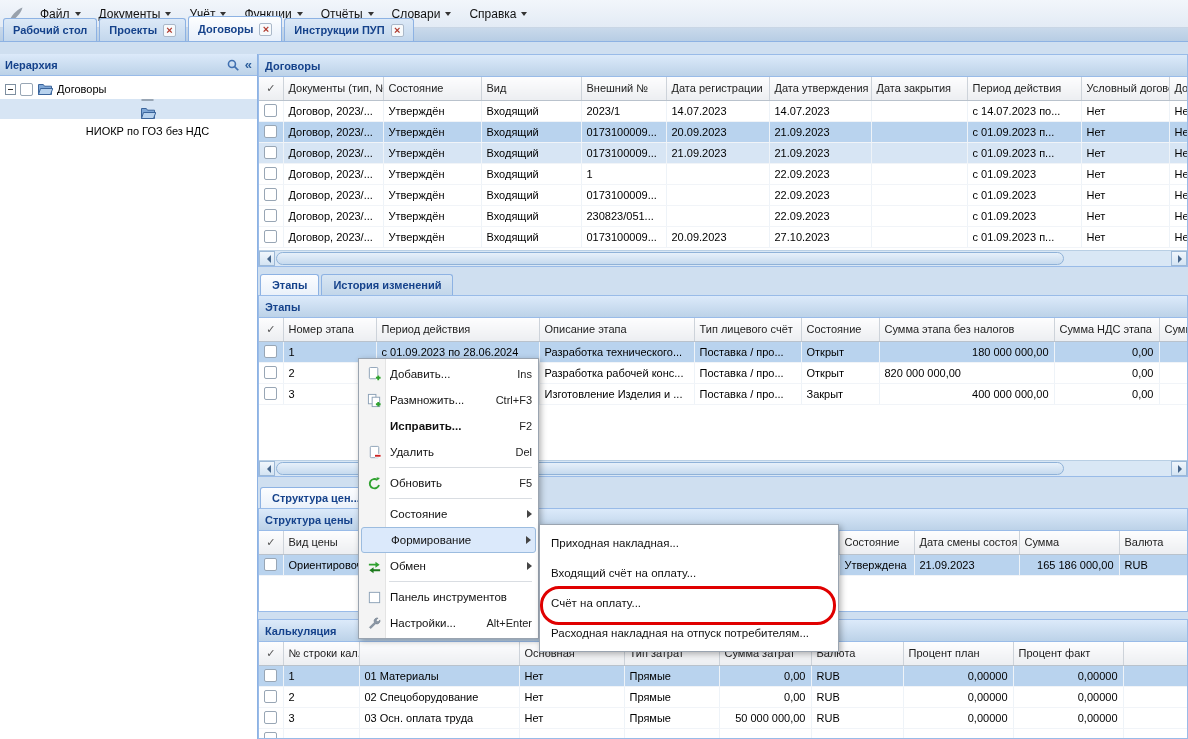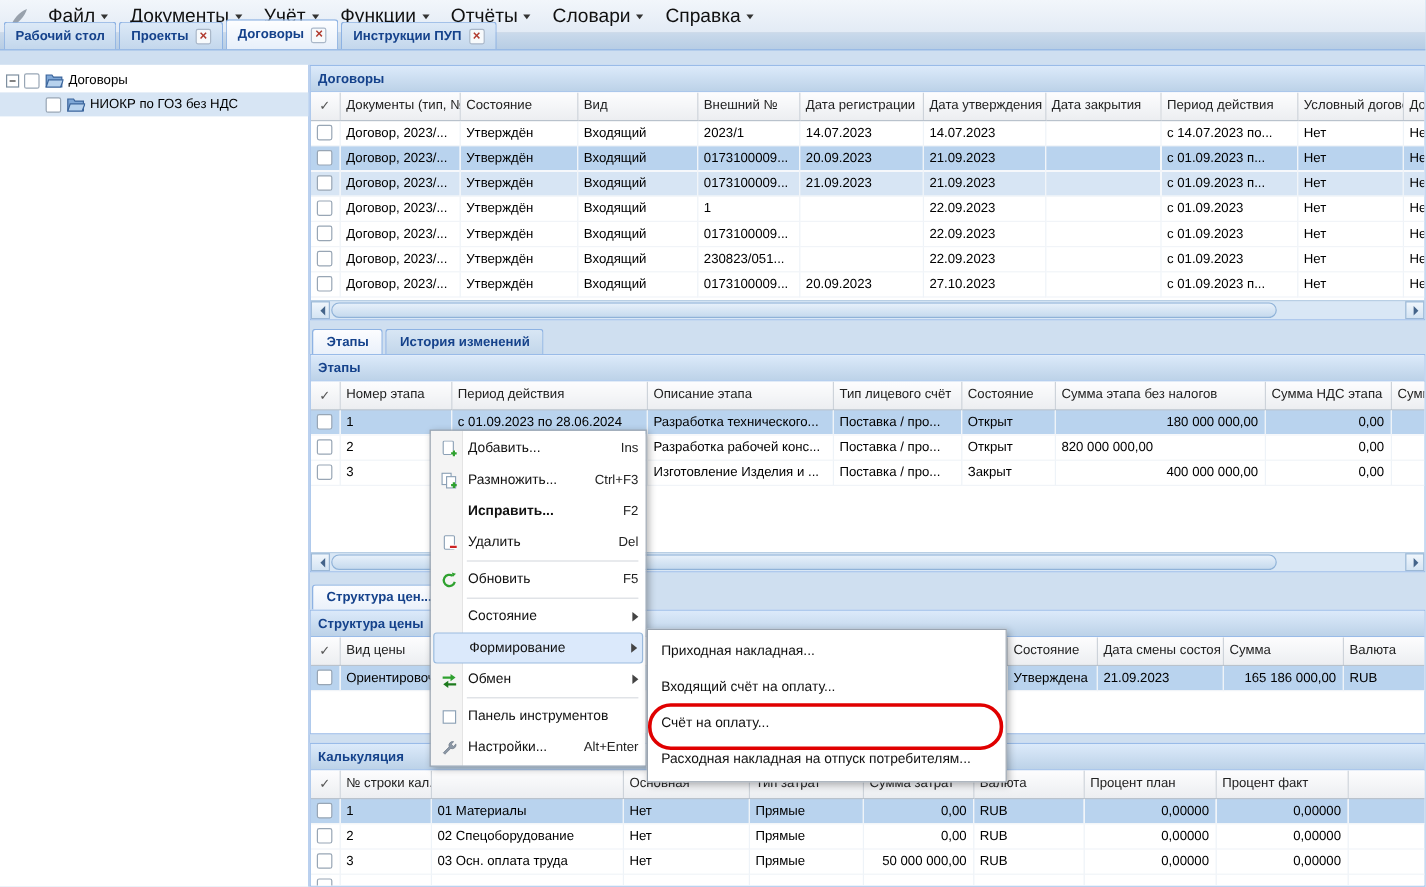--- a/index.html
+++ b/index.html
@@ -8,21 +8,21 @@
          background:#cfdff0; overflow:hidden; }
   .app { position:relative; width:1188px; height:739px; overflow:hidden; background:#cfdff0; }
 
   
   .menubar { position:absolute; left:0; top:0; width:100%; height:28px;
              background:linear-gradient(#f2f6fb,#e3ebf5); border-bottom:1px solid #c9d6e5;
              display:flex; align-items:center; padding-left:4px; }
   .logo { width:20px; height:20px; margin:0 5px 0 2px; display:inline-flex; }
   .logo svg { width:20px; height:20px; }
   .mb-items { display:flex; align-items:center; }
-  .mb-item { display:inline-flex; align-items:center; gap:5px; padding:4px 9px; font-size:16px; color:#111; cursor:default; }
+  .mb-item { display:inline-flex; align-items:center; gap:5px; padding:4px 9px; font-size:12px; color:#111; cursor:default; }
   .caret { width:0; height:0; border-left:3.5px solid transparent; border-right:3.5px solid transparent;
            border-top:4px solid #333; display:inline-block; }
 
   
   .tabbar { position:absolute; left:0; top:28px; width:100%; height:14px;
             background:linear-gradient(#c9d9eb,#b7cde4); border-bottom:1px solid #8db2e3;
             display:flex; align-items:flex-end; padding-left:3px; gap:2px; }
   .tabbar .tab { display:inline-flex; align-items:center; gap:6px; height:23px; padding:0 9px;
                  border:1px solid #8db2e3; border-bottom:none; border-radius:3px 3px 0 0;
                  background:linear-gradient(#dce9f7,#c3d7ec); font-weight:bold; color:var(--accent,#15428b); }
@@ -35,21 +35,21 @@
              border-right:1px solid #8db2e3; }
   .side-header { height:22px; background:linear-gradient(#dceafa,#bcd2e8); border-bottom:1px solid #99bbe8;
                  display:flex; align-items:center; padding:0 5px; }
   .side-title { font-weight:bold; color:var(--accent,#15428b); flex:1; }
   .side-tools { display:flex; align-items:center; gap:5px; }
   .side-ic svg { width:14px; height:14px; display:block; }
   .side-collapse { font-weight:bold; color:#2b5d9b; font-size:13px; line-height:13px; cursor:default; }
   .tree { padding-top:3px; }
   .tree-row { height:20px; display:flex; align-items:center; gap:4px; padding-left:5px; white-space:nowrap; }
   .tree-row.child { padding-left:38px; }
-  .tree-row.selected { background:var(--selection-light,#c8def2); }
+  .tree-row.selected { background:var(--selection-light,#c8def2);flex-direction:column; }
   .expander { width:11px; height:11px; border:1px solid #7e8fa0; background:#fff; position:relative; flex:0 0 auto; }
   .expander::after { content:""; position:absolute; left:2px; right:2px; top:4px; height:1px; background:#333; }
   .ticon svg { width:16px; height:16px; display:block; }
   .tlabel { color:#000; }
 
   
   .main { position:absolute; left:258px; top:54px; width:930px; height:685px; }
   .panel { display:flex; flex-direction:column; background:#fff; border:1px solid #99bbe8; overflow:hidden; }
   .panel.contracts { height:213px; margin-bottom:6px; }
   .panel.stages { height:182px; margin-bottom:9px; }
@@ -170,20 +170,32 @@
         <span class="tab-label">Договоры</span>
         <span class="tab-close">×</span>
       </span>
       <span class="tab">
         <span class="tab-label">Инструкции ПУП</span>
         <span class="tab-close">×</span>
       </span>
     </div>
 
   <aside class="sidebar">
+    <div class="side-header">
+      <span class="side-title">Иерархия</span>
+      <span class="side-tools">
+        <span class="side-ic">
+            <svg viewBox="0 0 16 16">
+              <circle cx="6.8" cy="6.8" r="4" fill="none" stroke="#3f6fb0" stroke-width="1.8"></circle>
+              <path d="M9.8 9.8l4.2 4.2" stroke="#3f6fb0" stroke-width="2"></path>
+            </svg>
+          </span>
+        <span class="side-collapse">«</span>
+      </span>
+    </div>
     <div class="tree">
       <div class="tree-row root">
         <span class="expander"></span>
         <span class="cb"></span>
         <span class="ticon">
             <svg viewBox="0 0 16 16">
               <path d="M1.5 13.5v-10h4.8l1.2 1.7h7v8.3z" fill="#7fa7d6" stroke="#3a649b"></path>
               <path d="M1.5 13.5l2-6h12.3l-2.3 6z" fill="#b7d2ee" stroke="#3a649b"></path>
             </svg>
           </span>

